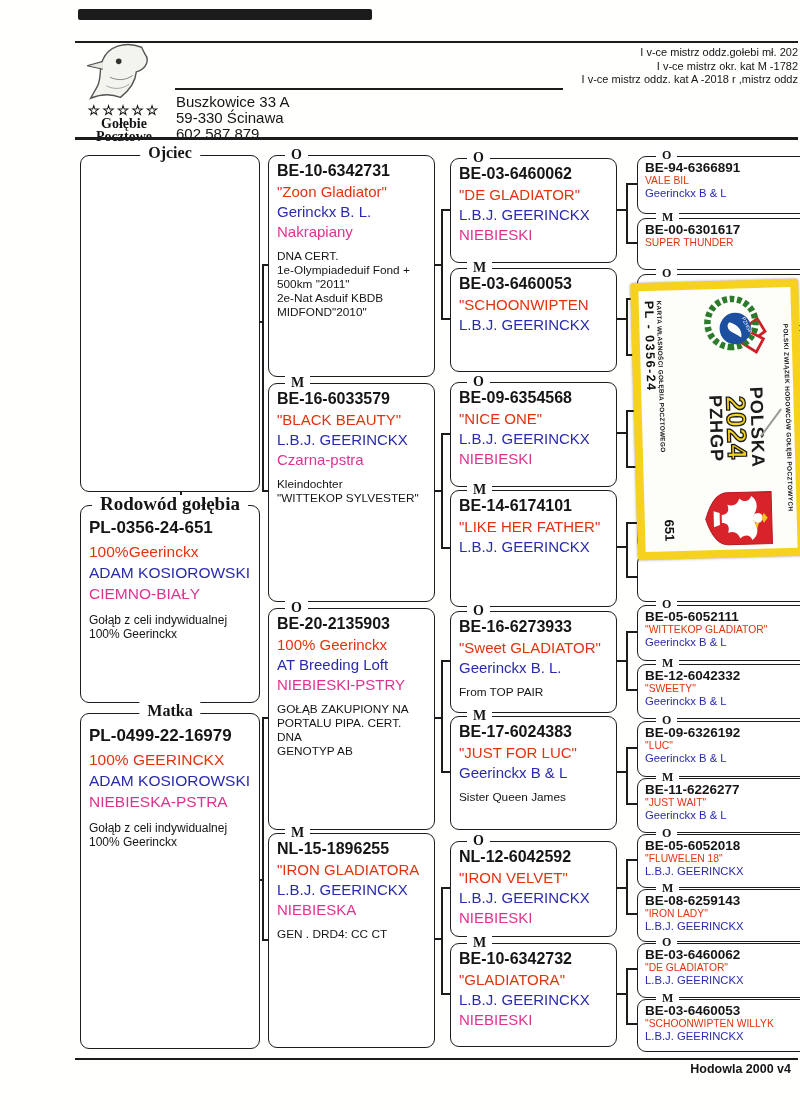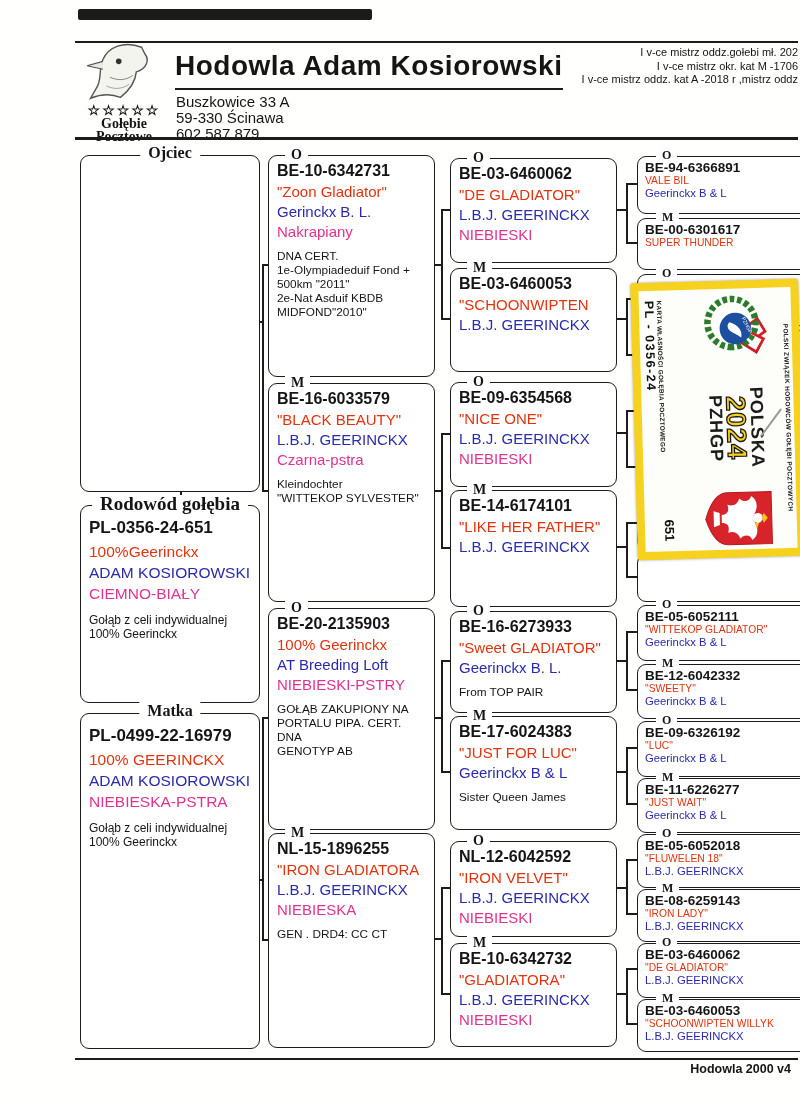--- a/index.html
+++ b/index.html
@@ -86,28 +86,27 @@
       <path d="M26 22 L 8 27 L 26 31" fill="#e9e9e2" stroke="#555" stroke-width="1.4"></path>
       <circle cx="44" cy="22" r="3.2" fill="#333"></circle>
       <path d="M34 40 C 42 44 52 44 60 38" fill="none" stroke="#777" stroke-width="1"></path>
       <path d="M30 50 C 38 54 48 54 56 48" fill="none" stroke="#999" stroke-width="1"></path>
     </svg>
     <div class="stars">☆☆☆☆☆</div>
     <div class="logo-cap">Gołębie</div>
     <div class="logo-cap">Pocztowe</div>
   </div>
 
-  <div class="abs brand-title">Hodowla Adam Kosiorowski</div>
   <div class="abs brand-underline"></div>
   <div class="abs addr" style="top:93px;">Buszkowice 33 A</div>
   <div class="abs addr" style="top:109px;">59-330 Ścinawa</div>
   <div class="abs addr" style="top:125px;">602 587 879</div>
   <div class="abs ach" id="achievements">
       <div>I v-ce mistrz oddz.gołebi mł. 202</div>
-      <div>I v-ce mistrz okr. kat M -1706</div>
+      <div>I v-ce mistrz okr. kat M -1782</div>
       <div>I v-ce mistrz oddz. kat A -2018 r ,mistrz oddz</div>
     </div>
 
   <div class="abs rule" style="left:75px;top:137px;width:723px;height:2.6px;"></div>
 
   <div id="tree">
       <div class="pbox c1" style="left: 80px; top: 155px; width: 178px; height: 335px;">
         <div class="btitle">Ojciec</div>
       </div>
       <div class="pbox c1 subject" style="left: 80px; top: 505px; width: 178px; height: 196px;">

